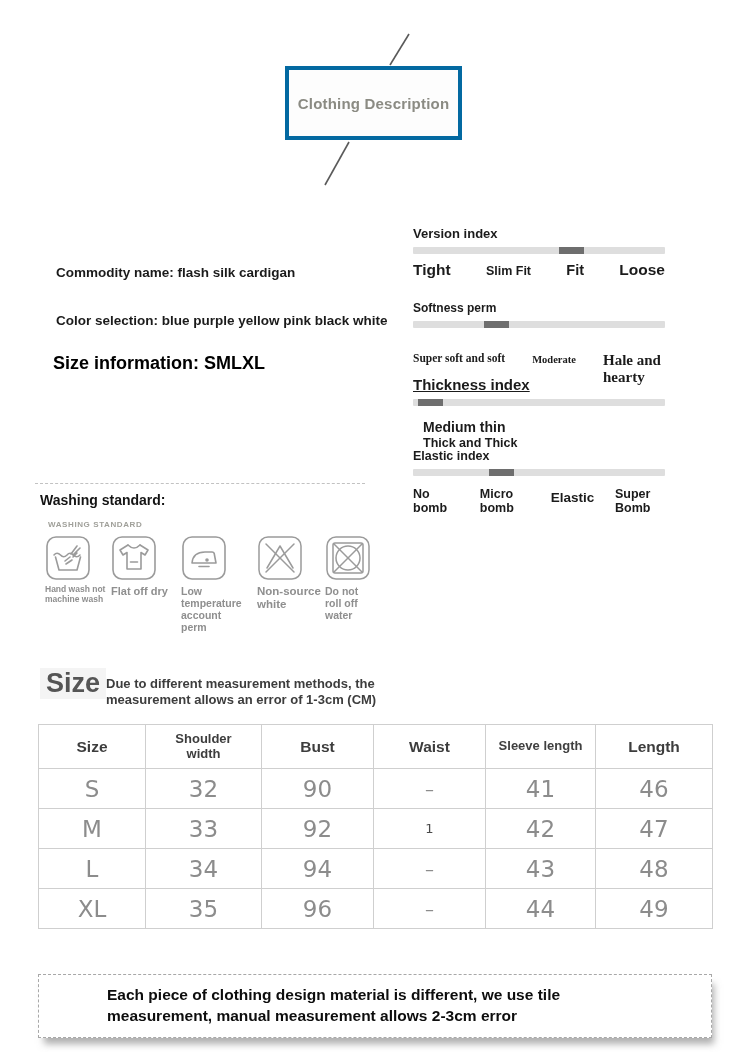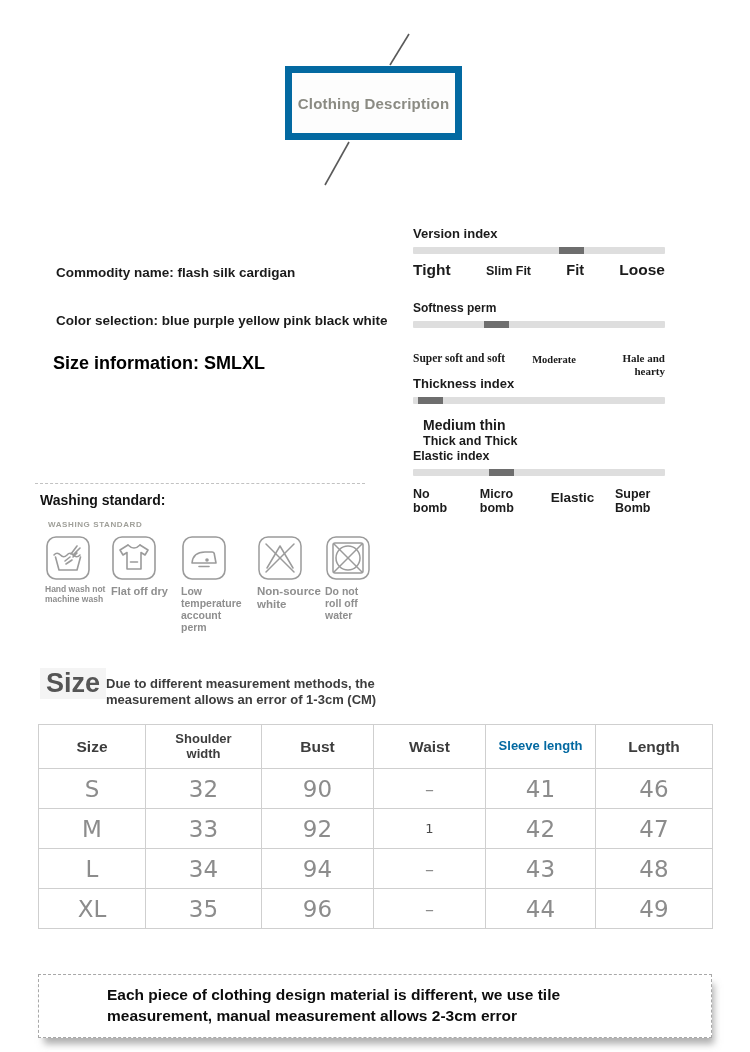--- a/index.html
+++ b/index.html
@@ -3,21 +3,21 @@
 <meta charset="utf-8">
 <style>
   * { margin:0; padding:0; box-sizing:border-box; }
   html,body { background:#ffffff; }
   body { font-family:"Liberation Sans","DejaVu Sans",sans-serif; }
   .page { position:relative; width:750px; height:1052px; background:#ffffff; overflow:hidden; }
 
   
   .slashes { position:absolute; left:0; top:0; pointer-events:none; }
   .hero-box { position:absolute; left:285px; top:66px; width:177px; height:74px;
-    border:7px solid #0369a1; background:#fdfdfd; display:flex; align-items:center; justify-content:center; }
+    border:4px solid #0369a1; background:#fdfdfd; display:flex; align-items:center; justify-content:center; }
   .hero-box span { color:#8b8b83; font-size:15px; font-weight:bold; letter-spacing:.2px; }
 
   
   .info { position:absolute; color:#1b1b1b; font-weight:bold; }
   .info-commodity { left:56px; top:265px; font-size:13.5px; }
   .info-color    { left:56px; top:313px; font-size:13.5px; }
   .info-size     { left:53px; top:353px; font-size:18px; color:#000000; }
 
   
   .index-block { position:absolute; left:413px; width:252px; }
@@ -30,23 +30,23 @@
   .idx-0 .index-options { margin-top:7px; }
   .idx-0 .index-options span:nth-child(1){ font-size:15.5px; }
   .idx-0 .index-options span:nth-child(2){ font-size:12.5px; padding-top:3px; }
   .idx-0 .index-options span:nth-child(3){ font-size:14.5px; padding-top:1px; }
   .idx-0 .index-options span:nth-child(4){ font-size:15.5px; }
 
   .idx-1 .index-label { font-size:12px; }
   .idx-1 .index-options { margin-top:24px;font-family:Liberation Serif, serif; }
   .idx-1 .index-options span:nth-child(1){ font-size:11.5px; }
   .idx-1 .index-options span:nth-child(2){ font-size:10.5px; padding-top:2px; }
-  .idx-1 .index-options span:nth-child(3){ font-size:11px; max-width:62px; text-align:right; }
-
-  .idx-2 .index-label { font-size:13px; }
+  .idx-1 .index-options span:nth-child(3){ font-size:15px; max-width:62px; text-align:left; }
+
+  .idx-2 .index-label { font-size:15px;text-decoration:underline; }
   .idx-2 .index-options { margin-top:13px; padding:0 10px 0 10px;flex-direction:column; }
   .idx-2 .index-options span:nth-child(1){ font-size:14px; }
   .idx-2 .index-options span:nth-child(2){ font-size:12.5px; padding-top:1px; }
 
   .idx-3 .index-label { font-size:12.5px; }
   .idx-3 .index-options { margin-top:11px; }
   .idx-3 .index-options span { font-size:12.5px; }
   .idx-3 .index-options span:nth-child(1){ max-width:46px; }
   .idx-3 .index-options span:nth-child(2){ max-width:50px; }
   .idx-3 .index-options span:nth-child(3){ font-size:13.5px; padding-top:3px; }
@@ -77,21 +77,21 @@
   .size-note { position:absolute; left:106px; top:676px; width:312px; font-size:13px; font-weight:bold; color:#3d3d3d; line-height:1.2; }
 
   
   table.size-table { position:absolute; left:38px; top:724px; width:674px; border-collapse:collapse; table-layout:fixed; background:#fff; }
   .size-table th, .size-table td { border:1px solid #cfcfcf; text-align:center; vertical-align:middle; }
   .size-table th { height:44px; color:#3d3d3d; font-weight:bold; font-size:15.5px; line-height:1.1; }
   .size-table th:nth-child(1){ width:107px; }
   .size-table th:nth-child(2){ width:116px; font-size:13px; }
   .size-table th:nth-child(3){ width:112px; }
   .size-table th:nth-child(4){ width:112px; }
-  .size-table th:nth-child(5){ width:110px; font-size:13px; font-weight:600; color:#0369a1; }
+  .size-table th:nth-child(5){ width:110px; font-size:13px; font-weight:600; color:#404040; }
   .size-table th:nth-child(6){ width:117px; }
   .size-table th .th-pad { display:inline-block; max-width:70px; }
   .size-table td { height:40px; color:#8c8c8c; font-size:23px; font-weight:normal; font-family:"DejaVu Sans",sans-serif; }
   .size-table td.small-val { font-size:13px; color:#4a4a4a; }
   .size-table td.dash-val { font-size:18px; }
 
   
   .footer-box { position:absolute; left:38px; top:974px; width:674px; height:64px;
     border:1.6px dashed #a8a8a8; background:#fff; display:flex; align-items:center;
     box-shadow:4px 8px 7px -2px rgba(110,110,110,.55); }

